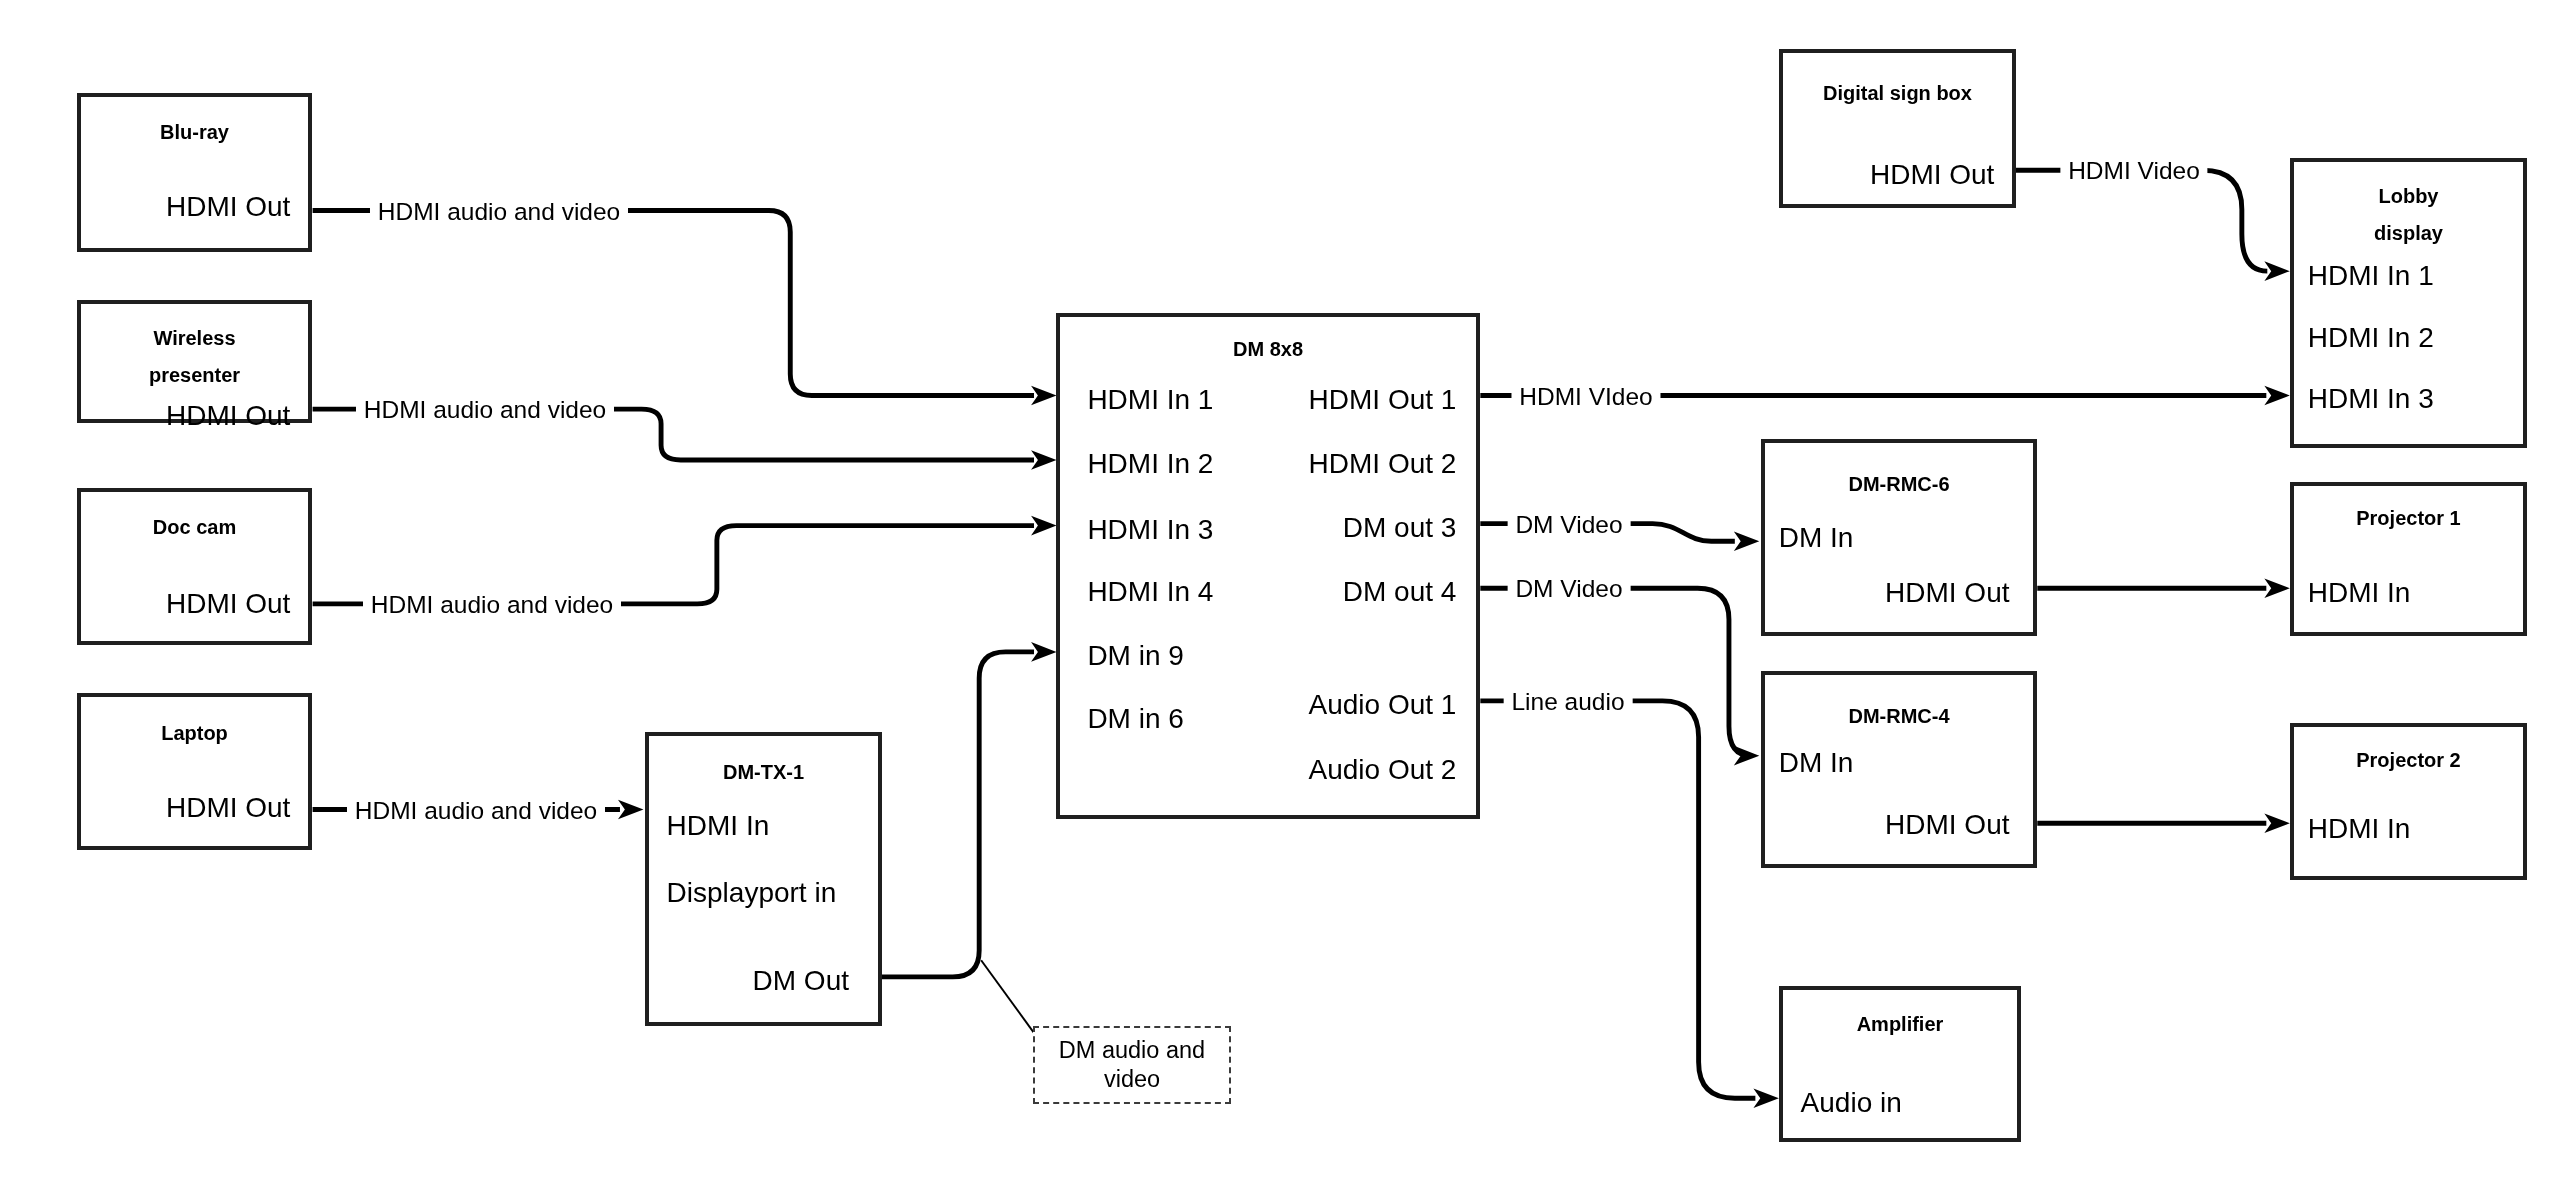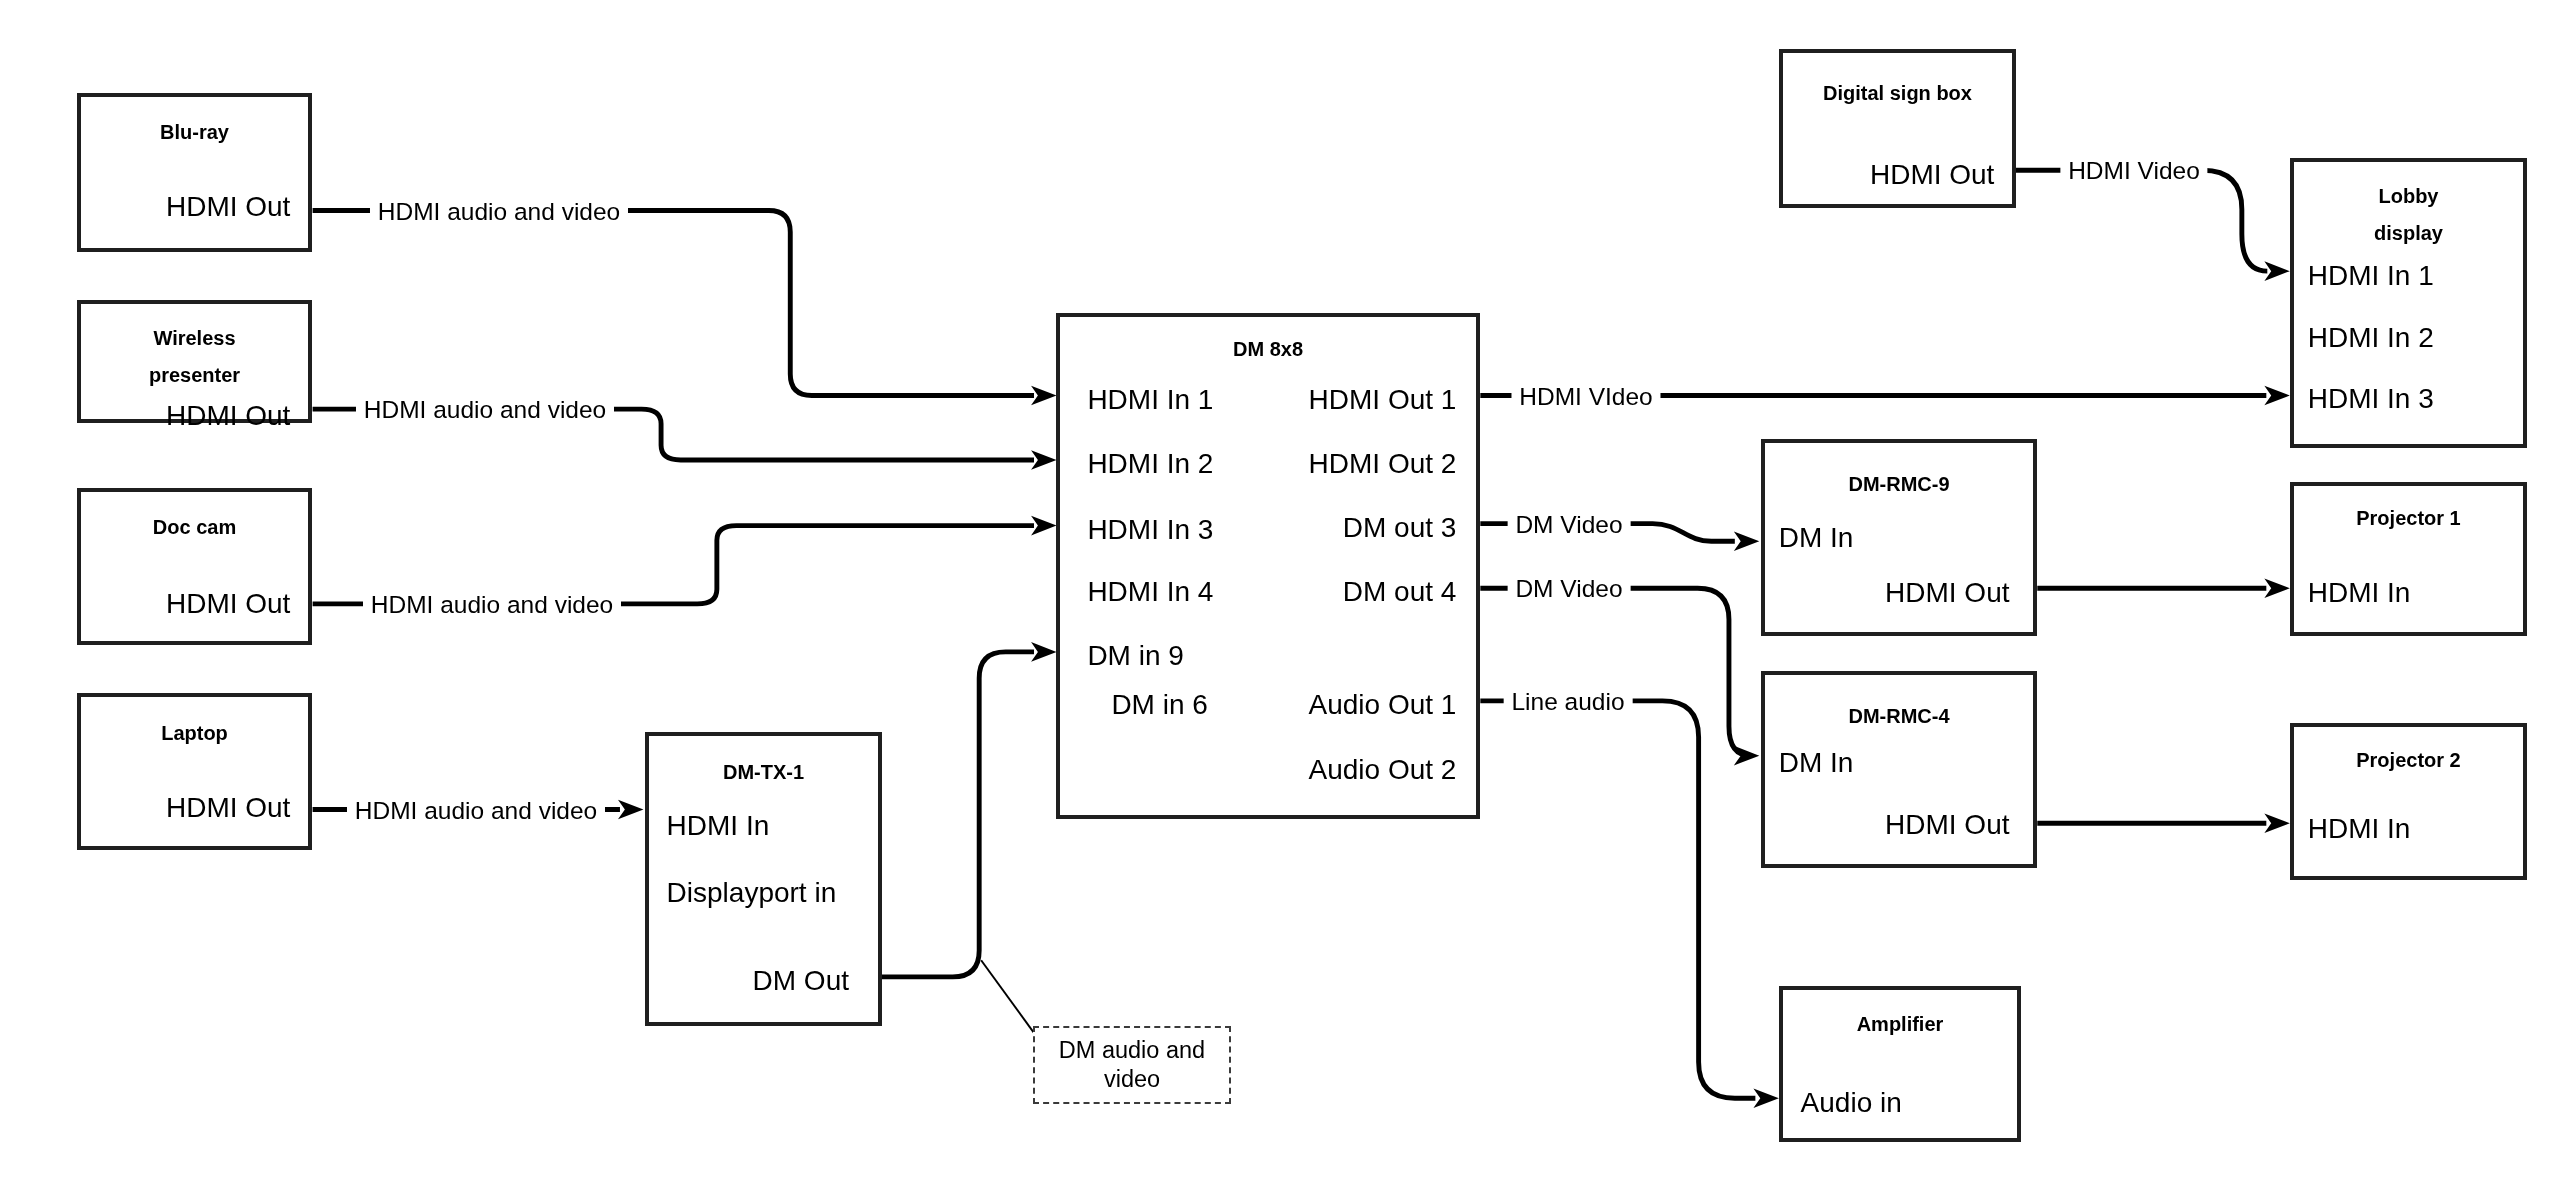--- a/index.html
+++ b/index.html
@@ -161,21 +161,21 @@
     <span class="port right" style="top:229px; right:29px;">DM Out</span>
   </div>
 
   <div class="node" style="left:1056px; top:313px; width:424px; height:506px;">
     <div class="node-title" style="top:13.7px;"><span class="title-inner">DM 8x8</span></div>
     <span class="port left" style="top:67px; left:27.4px;">HDMI In 1</span>
     <span class="port left" style="top:131px; left:27.4px;">HDMI In 2</span>
     <span class="port left" style="top:197px; left:27.4px;">HDMI In 3</span>
     <span class="port left" style="top:259px; left:27.4px;">HDMI In 4</span>
     <span class="port left" style="top:323px; left:27.4px;">DM in 9</span>
-    <span class="port left" style="top:372px; left:27.4px;margin-left:24px;">DM in 6</span>
+    <span class="port left" style="top:386px; left:27.4px;">DM in 6</span>
     <span class="port right" style="top:67px; right:19.6px;">HDMI Out 1</span>
     <span class="port right" style="top:131px; right:19.6px;">HDMI Out 2</span>
     <span class="port right" style="top:195px; right:19.6px;">DM out 3</span>
     <span class="port right" style="top:259px; right:19.6px;">DM out 4</span>
     <span class="port right" style="top:372px; right:19.6px;">Audio Out 1</span>
     <span class="port right" style="top:437px; right:19.6px;">Audio Out 2</span>
   </div>
 
   <div class="node" style="left:1779px; top:49px; width:237px; height:159px;">
     <div class="node-title" style="top:21.5px;"><span class="title-inner" style="max-width:186px;">Digital sign box</span></div>
@@ -183,21 +183,21 @@
   </div>
 
   <div class="node" style="left:2290px; top:158px; width:237px; height:290px;">
     <div class="node-title" style="top:15.7px;"><span class="title-inner" style="max-width:127px;">Lobby display</span></div>
     <span class="port left" style="top:98px; left:13.7px;">HDMI In 1</span>
     <span class="port left" style="top:160px; left:13.7px;">HDMI In 2</span>
     <span class="port left" style="top:221px; left:13.7px;">HDMI In 3</span>
   </div>
 
   <div class="node" style="left:1761px; top:439px; width:276px; height:197px;">
-    <div class="node-title" style="top:22.5px;"><span class="title-inner">DM-RMC-9</span></div>
+    <div class="node-title" style="top:22.5px;"><span class="title-inner">DM-RMC-6</span></div>
     <span class="port left" style="top:79px; left:13.7px;">DM In</span>
     <span class="port right" style="top:134px; right:23.5px;">HDMI Out</span>
   </div>
 
   <div class="node" style="left:2290px; top:482px; width:237px; height:154px;">
     <div class="node-title" style="top:13.7px;"><span class="title-inner">Projector 1</span></div>
     <span class="port left" style="top:91px; left:13.7px;">HDMI In</span>
   </div>
 
   <div class="node" style="left:1761px; top:671px; width:276px; height:197px;">

